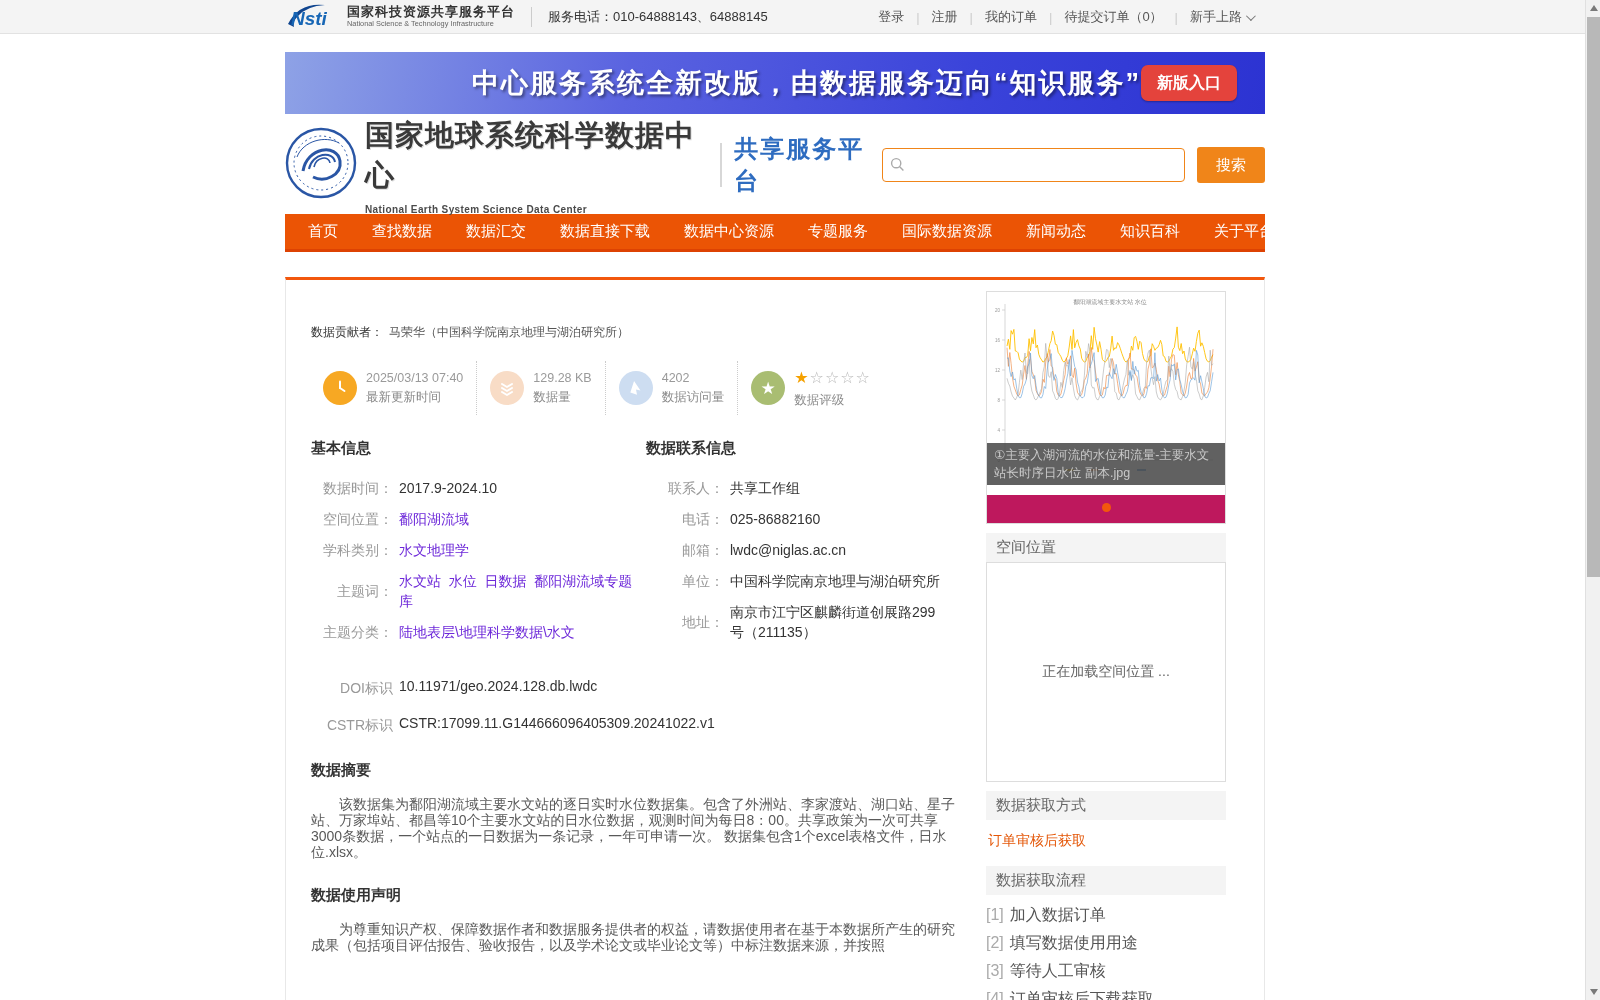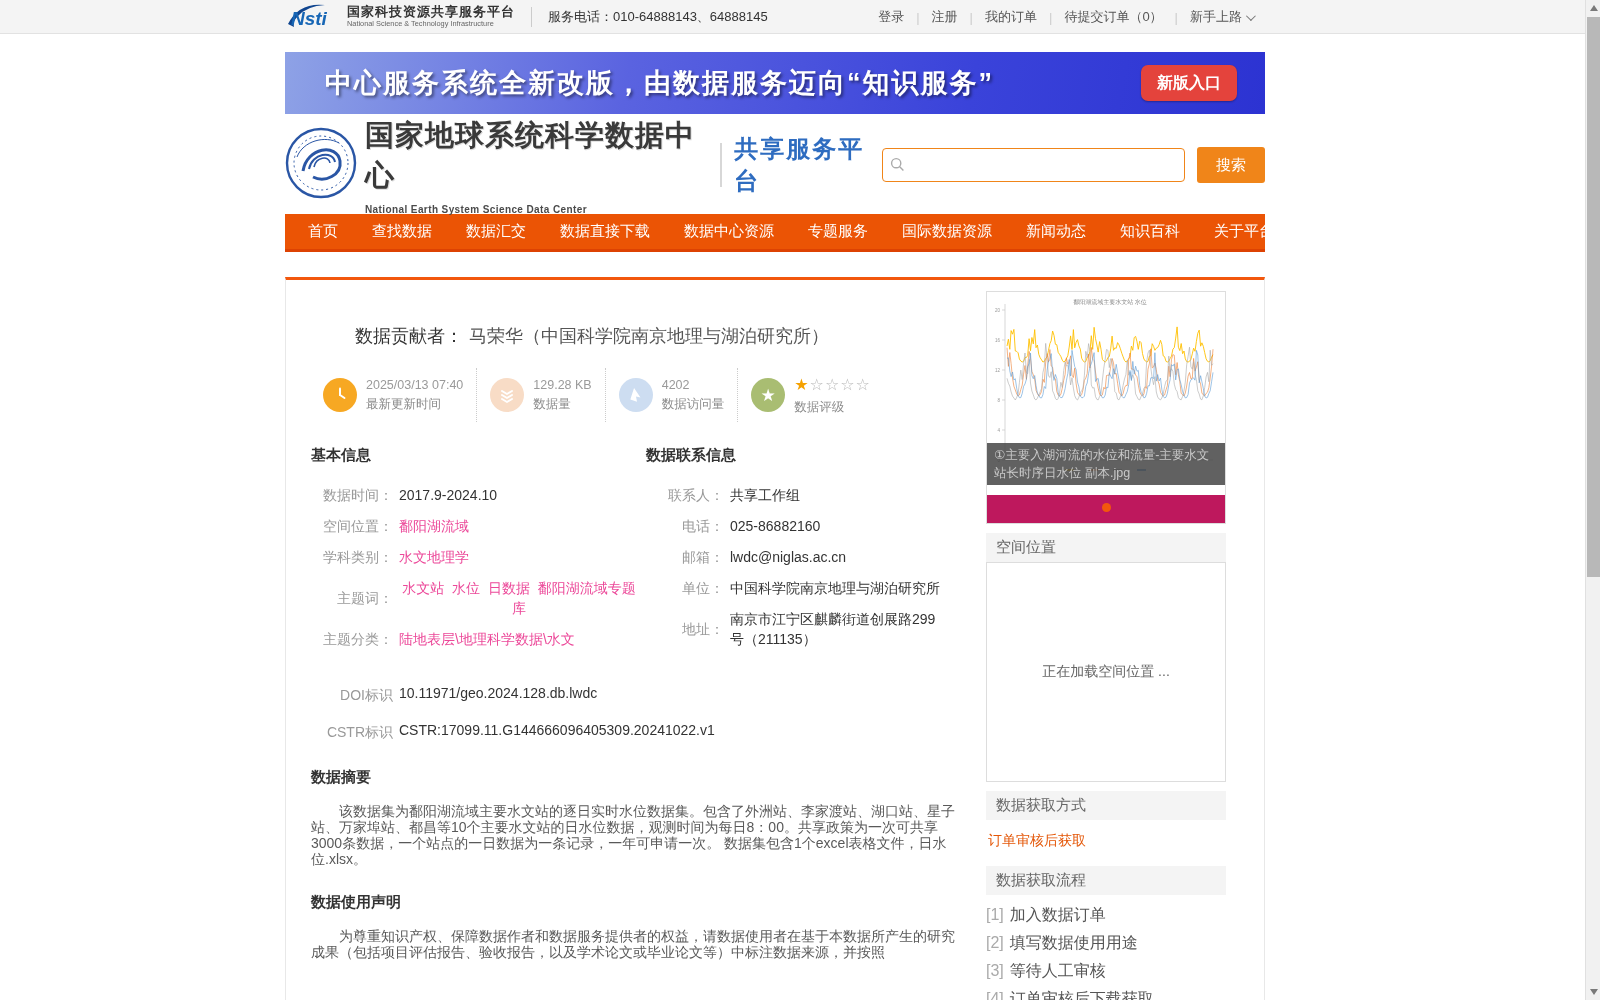--- a/index.html
+++ b/index.html
@@ -18,21 +18,21 @@
   .tb-phone { font-size:13px; color:#333; }
   .tb-right { display:flex; align-items:center; font-size:13px; color:#555; }
   .tb-link { padding:0 12px; color:#555; cursor:pointer; }
   .tb-sep { color:#ccc; }
   .caret { display:inline-block; width:7px; height:7px; border-right:1px solid #777; border-bottom:1px solid #777; transform:rotate(45deg) translateY(-2px); margin-left:4px; }
 
   
   .banner { margin-top:18px; height:62px; display:flex; align-items:center;
     background:linear-gradient(100deg,#8ea2e6 0%,#5a63e0 35%,#3a43da 70%,#2c33d2 100%);
     position:relative; }
-  .banner-text { flex:1; text-align:left; color:#fff; font-size:27px; font-weight:bold;
+  .banner-text { flex:1; text-align:right; color:#fff; font-size:27px; font-weight:bold;
     letter-spacing:2px; text-shadow:2px 2px 3px rgba(0,0,0,.45); padding-left:40px; }
   .banner-btn { width:96px; height:36px; margin-right:28px; background:#e4433c; color:#fff;
     font-size:16px; font-weight:bold; border:none; border-radius:7px; cursor:pointer;
     box-shadow:0 1px 2px rgba(0,0,0,.3); }
 
   
   .site-header { display:flex; align-items:center; padding:14px 0 12px 0; height:100px; background:#fff; }
   .seal { flex:0 0 72px; }
   .site-title-block { margin-left:8px; }
   .site-cn { font-size:29px; font-weight:bold; color:#3a3a3a; letter-spacing:1px;
@@ -54,21 +54,21 @@
   .nav-item { color:#fff; font-size:15px; padding:0 17px; cursor:pointer; white-space:nowrap; }
   .nav-sep { width:1px; height:14px; background:rgba(255,255,255,.55); }
 
   
   .content-panel { margin-top:25px; border-top:3px solid #f2570d; border-left:1px solid #e8e8e8;
     border-right:1px solid #e8e8e8; min-height:720px; display:flex; background:#fff; }
   .main { width:655px; padding:20px 0 0 25px; }
   .sidebar { width:240px; margin:11px 15px 0 45px; }
 
   .ds-title { font-size:20px; font-weight:normal; color:#4a86c5; letter-spacing:.5px; }
-  .contrib { margin-top:24px; font-size:18px; color:#333;margin-left:44px; }
+  .contrib { margin-top:24px; font-size:12px; color:#333; }
   .contrib .name { color:#555; margin-left:6px; }
 
   
   .stats { display:flex; margin-top:20px; }
   .stat { display:flex; align-items:center; gap:9px; padding:5px 13px; }
   .stat + .stat { border-left:1px dotted #ccc; }
   .stat:first-child { padding-left:12px; }
   .stat-icon { width:34px; height:34px; border-radius:50%; flex:0 0 34px;
     display:flex; align-items:center; justify-content:center; }
   .icon-clock { background:#f7a823; }
@@ -85,21 +85,21 @@
   .info-headings { display:flex; margin-top:24px;align-items:flex-end; }
   .sec-h { font-size:15px; font-weight:bold; color:#333; }
   .sec-h.left { width:335px; }
   .info-cols { display:flex; margin-top:20px; }
   .info-col-left { width:335px; }
   .info-col-right { flex:1; }
   .info-row { display:flex; align-items:center; margin-bottom:11px; font-size:14px; line-height:20px; }
   .info-label { width:82px; text-align:right; color:#999; flex:0 0 82px; }
   .info-label.wide { width:78px; flex:0 0 78px; }
   .info-value { margin-left:6px; color:#333; }
-  .val-link { margin-left:6px; color:#ec4899; cursor:pointer; white-space:pre-wrap; max-width:240px;text-align:center; }
+  .val-link { margin-left:6px; color:#6d28d9; cursor:pointer; white-space:pre-wrap; max-width:240px; }
   .ident-row { display:flex; align-items:center; margin-top:12px; font-size:14px; }
   .ident-row .info-label { color:#999;margin-top:7px; }
   .ident-row .info-value { color:#333; }
   .idents { margin-top:20px; }
 
   .para-h { font-size:15px; font-weight:bold; color:#333; margin-top:26px; }
   .para { margin-top:16px; font-size:14px; line-height:16px; color:#595959; text-indent:2em; width:648px; }
 
   
   .thumb-card { border:1px solid #ddd; background:#be185d; }

